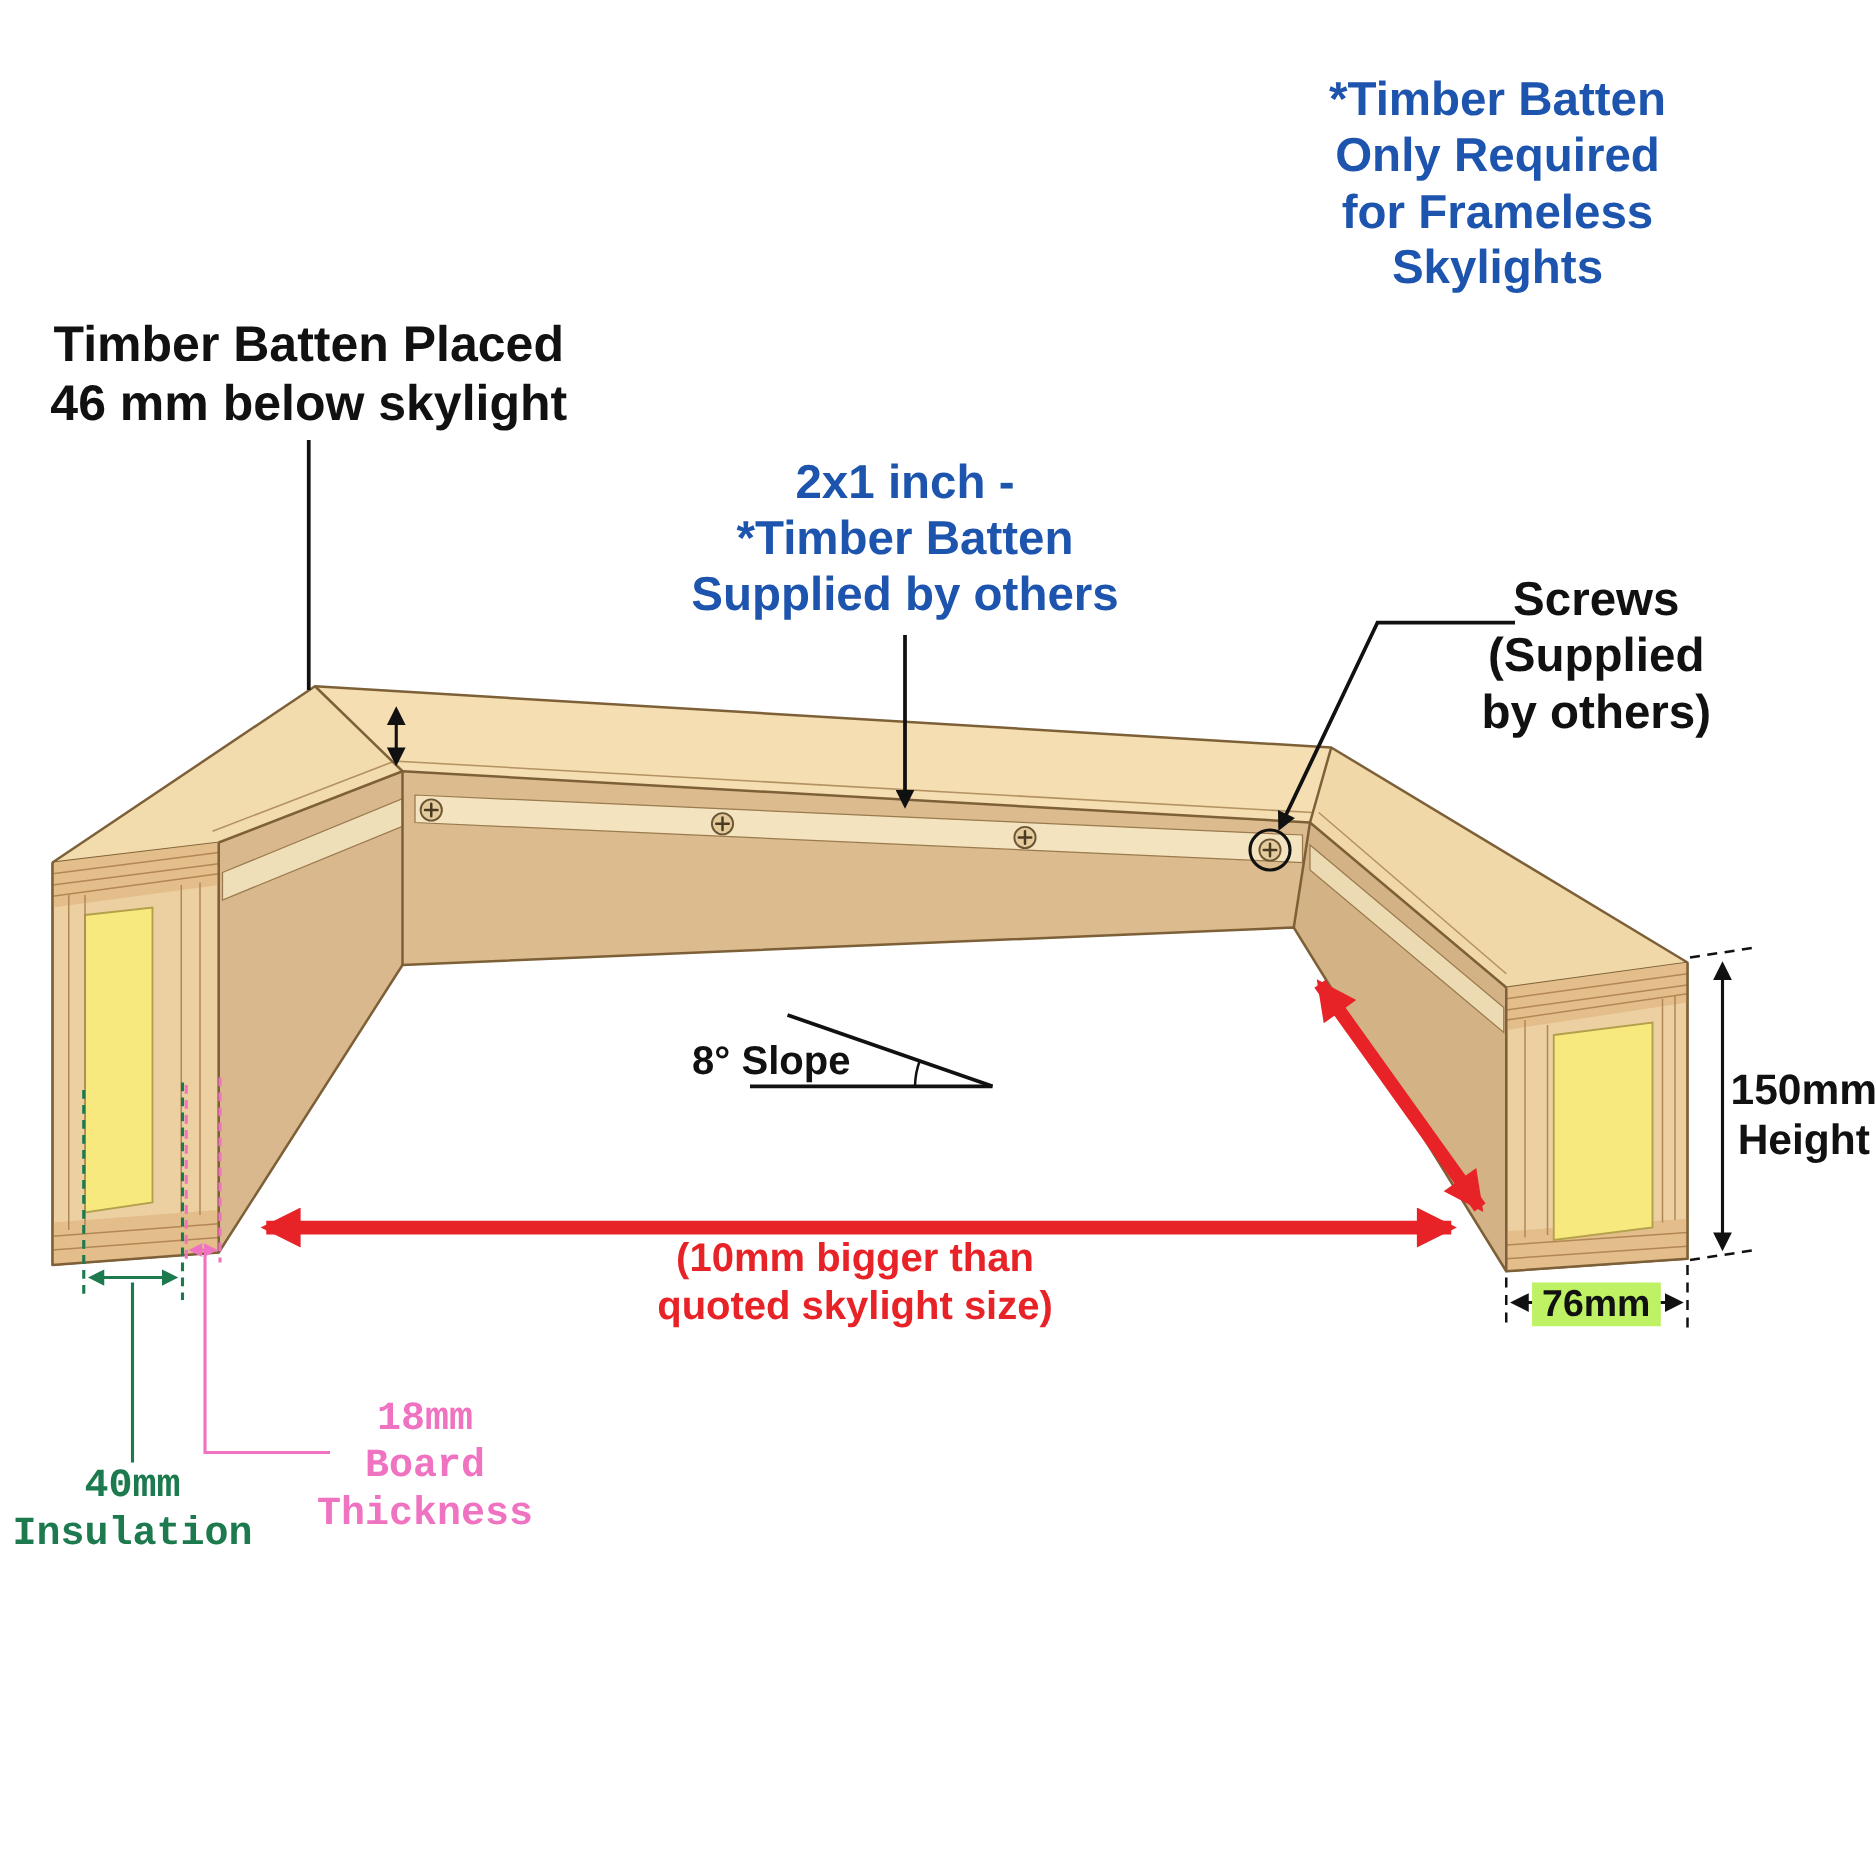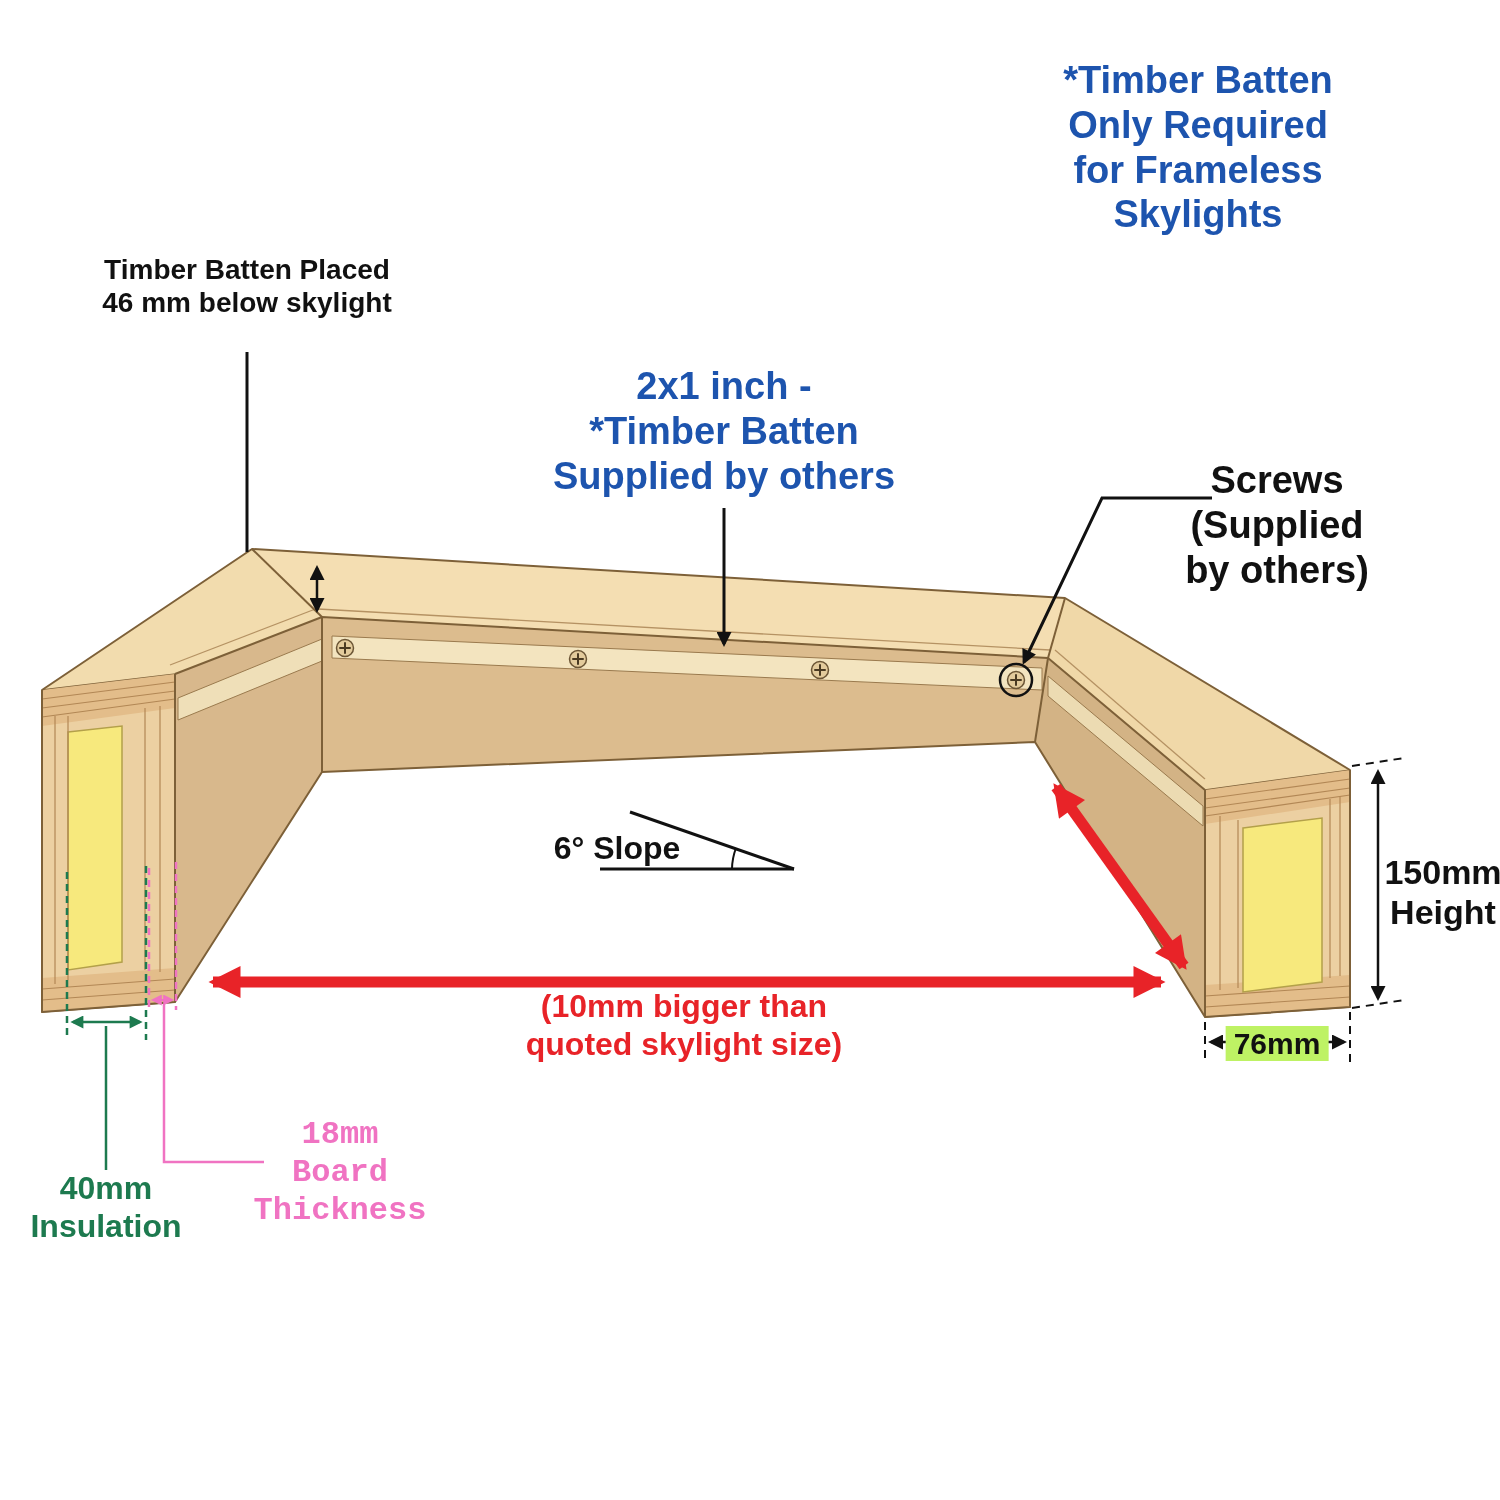--- a/index.html
+++ b/index.html
@@ -182,42 +182,42 @@
       <path d="M149 868 V1010" stroke-width="2.5" stroke-dasharray="7 5"></path>
       <path d="M176 862 V1010" stroke-width="2.5" stroke-dasharray="7 5"></path>
       <line x1="153" y1="1000" x2="172" y2="1000" stroke-width="2" marker-start="url(#mp)" marker-end="url(#mp)"></line>
       <path d="M164 1004 V1162 H264" stroke-width="2.5"></path>
     </g>
   </svg>
 
   <div class="lbl blue" style="left:1198px; top:58px;  font-size:38px;">*Timber Batten Only Required
 for Frameless Skylights</div>
 
-  <div class="lbl" style="left:247px;  top:253px; font-size:28px;">Timber Batten Placed
+  <div class="lbl" style="left:247px;  top:253px; font-size:40px;">Timber Batten Placed
 46 mm below skylight</div>
 
   <div class="lbl blue" style="left:724px;  top:364px; font-size:38px;">2x1 inch -
 *Timber Batten
 Supplied by others</div>
 
   <div class="lbl" style="left:1277px; top:458px; font-size:38px;">Screws
 (Supplied by others)</div>
 
-  <div class="lbl" style="left:617px;  top:830px; font-size:32px;">6° Slope</div>
+  <div class="lbl" style="left:617px;  top:830px; font-size:32px;">8° Slope</div>
 
 
   <div class="lbl red" style="left:684px;  top:988px; font-size:32px;">(10mm bigger than
 quoted skylight size)</div>
 
 
   <div class="lbl" style="left:1443px; top:852px; font-size:34px;">150mm
 Height</div>
 
   <div class="lbl bgwhite" style="left:1277px; top:1026px; font-size:30px;">76mm</div>
 
-  <div class="lbl green" style="left:106px;  top:1170px; font-size:32px;">40mm
+  <div class="lbl green" style="left:106px;  top:1170px; font-size:32px;font-family:Liberation Mono, monospace;">40mm
 Insulation</div>
 
   <div class="lbl pink" style="left:340px;  top:1116px; font-size:32px;font-family:Liberation Mono, monospace;">18mm
 Board
 Thickness</div>
 
 </div>
 
 </body></html>

